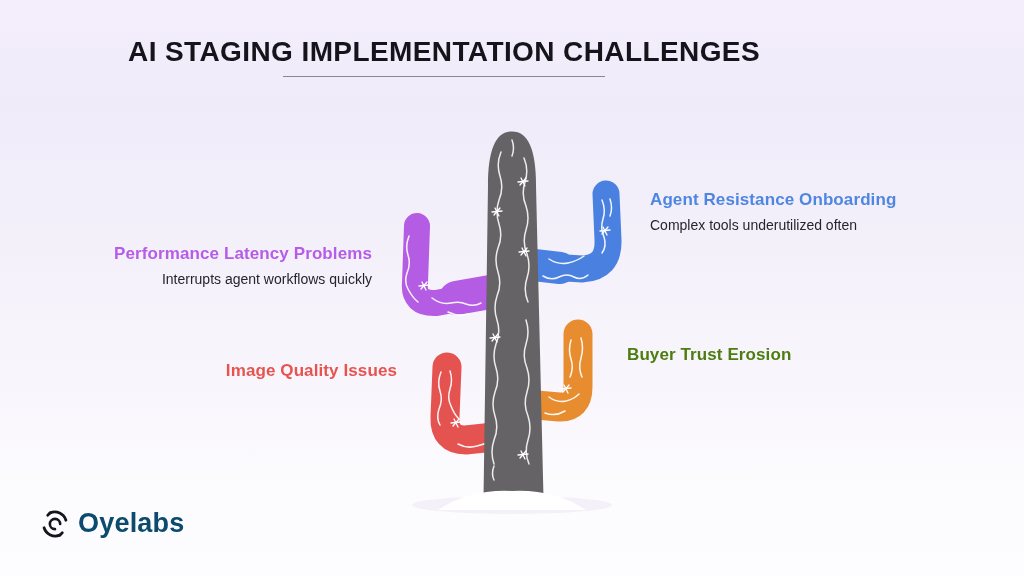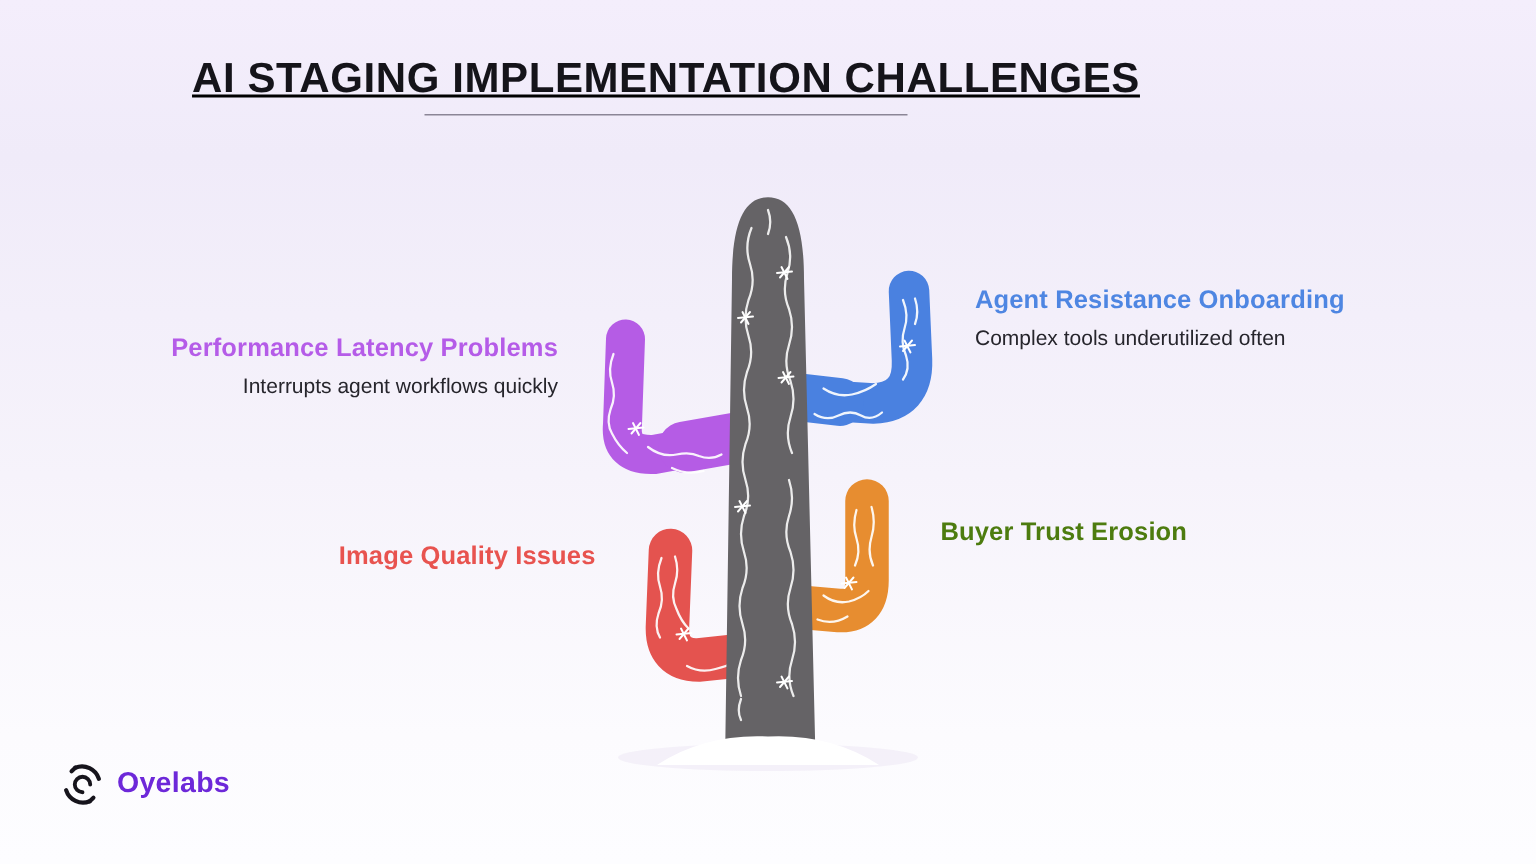--- a/index.html
+++ b/index.html
@@ -3,46 +3,46 @@
 <meta charset="utf-8">
 <style>
   html,body{margin:0;padding:0;}
   body{
     width:1024px;height:576px;overflow:hidden;position:relative;
     font-family:"Liberation Sans","DejaVu Sans",sans-serif;
     background:linear-gradient(180deg,#f4eefc 0%,#f0ebf9 18%,#f6f3fb 55%,#fcfbfe 85%,#fdfdff 100%);
   }
   .canvas{position:absolute;inset:0;}
   
-  .title-wrap{position:absolute;top:36px;left:0;width:888px;text-align:center;text-decoration:underline;}
+  .title-wrap{position:absolute;top:36px;left:0;width:888px;text-align:center;}
   .title{
     font-size:28px;font-weight:800;letter-spacing:.4px;color:#15141a;
     margin:0;line-height:32px;
   }
   .title-underline{width:322px;height:1px;background:#8b8596;margin:8px auto 0;}
   
   .item{position:absolute;}
   .item h2{margin:0;font-size:17px;font-weight:700;line-height:25px;letter-spacing:.1px;}
   .item p{margin:5px 0 0;font-size:14px;font-weight:400;color:#26252c;line-height:17px;}
   .item.align-right{text-align:right;}
   .item.align-left{text-align:left;}
-  .item-performance{top:219px;right:652px;width:340px;}
+  .item-performance{top:241px;right:652px;width:340px;}
   .item-agent{top:187px;left:650px;width:330px;}
   .item-image{top:358px;right:627px;width:300px;}
   .item-buyer{top:342px;left:627px;width:300px;}
   .c-purple{color:#b55ce8;}
   .c-blue{color:#4e86e2;}
   .c-red{color:#e8534f;}
   .c-orange{color:#4d7c0f;}
   
   .cactus{position:absolute;inset:0;}
   
   .brand{position:absolute;left:40px;top:508px;display:flex;align-items:center;gap:8px;}
   .brand svg{display:block;}
-  .brand-name{font-size:19px;font-weight:600;color:#6d28d9;letter-spacing:.2px;}
+  .brand-name{font-size:27px;font-weight:600;color:#0c4a6e;letter-spacing:.2px;}
 </style>
 </head>
 <body>
 
 <div class="canvas">
 
   <div class="title-wrap">
     <h1 class="title">AI STAGING IMPLEMENTATION CHALLENGES</h1>
     <div class="title-underline"></div>
   </div>

